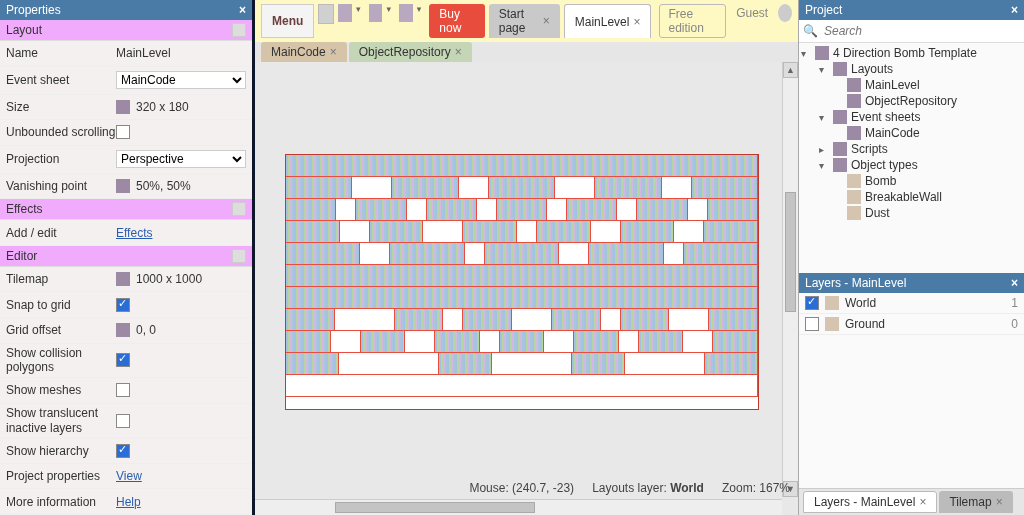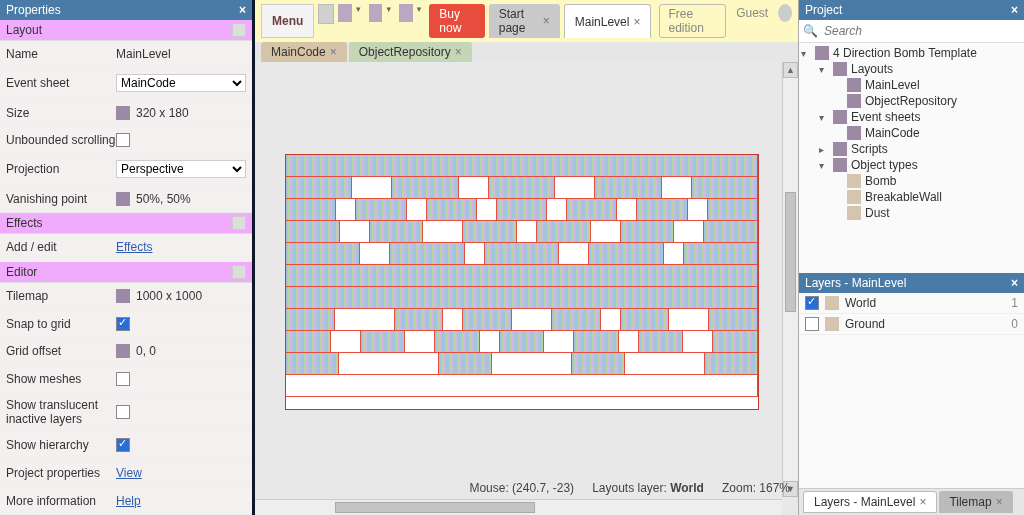--- a/index.html
+++ b/index.html
@@ -123,20 +123,24 @@
   <div class="prop-row">
     <span class="lbl">Snap to grid</span>
     <span class="chk on"></span>
   </div>
   <div class="prop-row">
     <span class="lbl">Grid offset</span>
     <span class="sw"></span>
     <span class="val">0, 0</span>
   </div>
   <div class="prop-row">
+    <span class="lbl" style="line-height:1.2">Show collision polygons</span>
+    <span class="chk on"></span>
+  </div>
+  <div class="prop-row">
     <span class="lbl">Show meshes</span>
     <span class="chk"></span>
   </div>
   <div class="prop-row">
     <span class="lbl" style="line-height:1.2">Show translucent inactive layers</span>
     <span class="chk"></span>
   </div>
   <div class="prop-row">
     <span class="lbl">Show hierarchy</span>
     <span class="chk on"></span>

